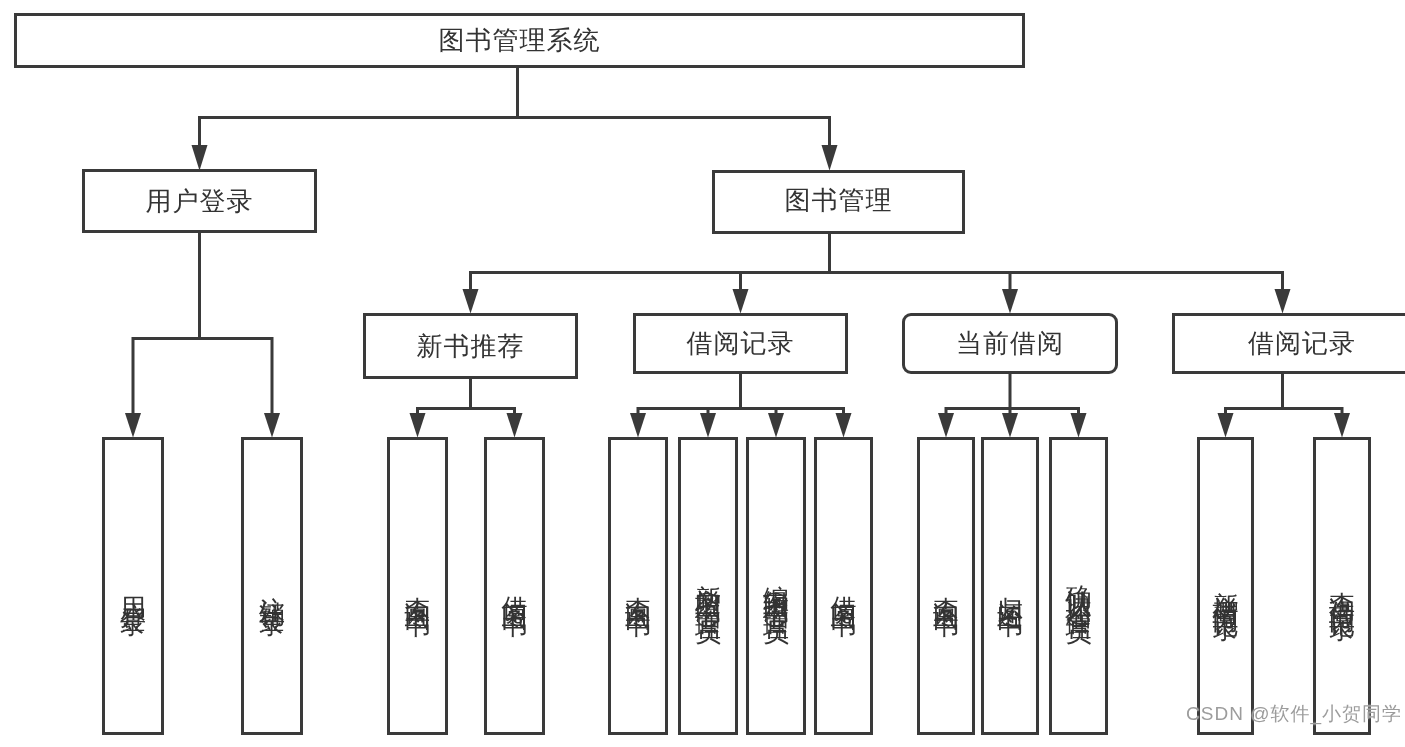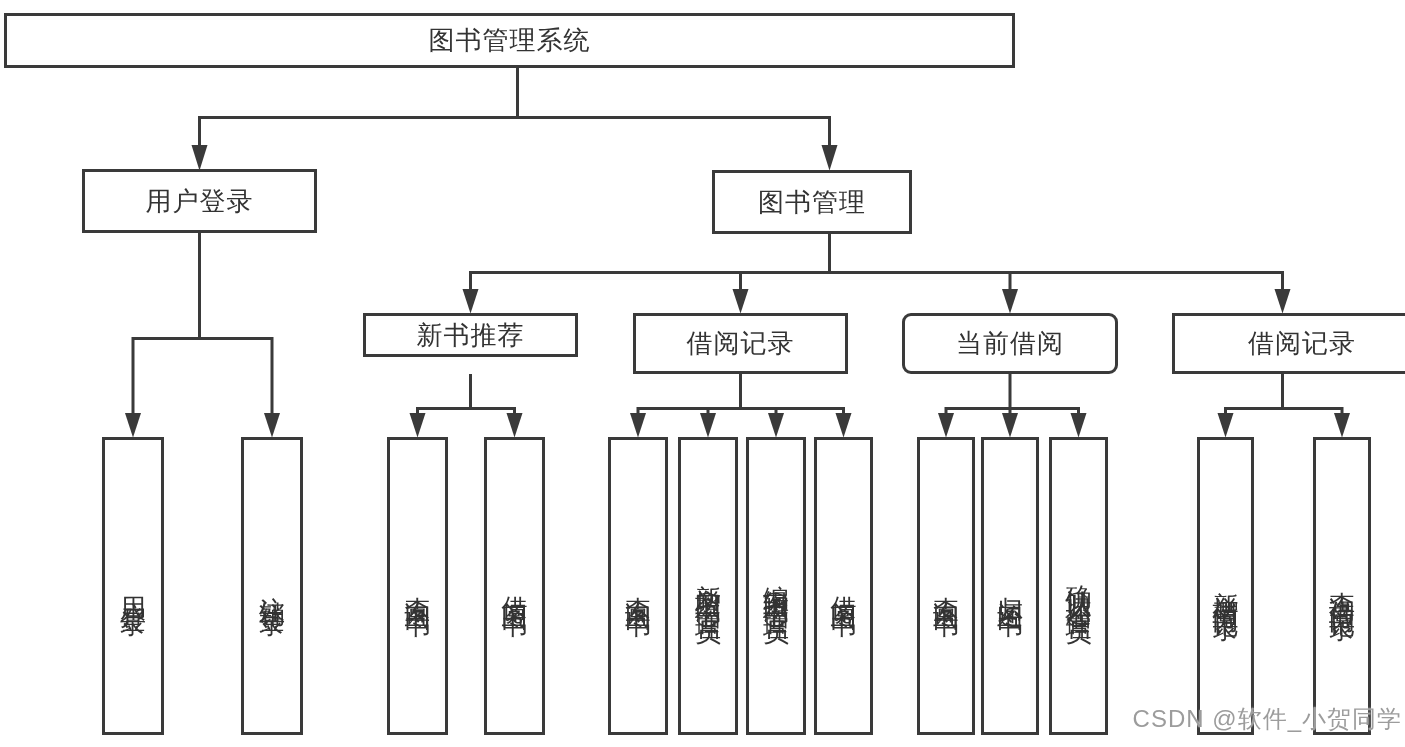--- a/index.html
+++ b/index.html
@@ -14,22 +14,22 @@
     position:absolute; box-sizing:border-box; background:#ffffff;
     border:3px solid #3a3a3a; display:grid; place-items:center;
     color:#333333; font-size:26px; letter-spacing:1px; line-height:1.1;
     white-space:nowrap;
   }
   .vnode {
     writing-mode:vertical-rl; letter-spacing:5px; white-space:normal;
     line-height:1.2; padding:4px 0;
   }
   .watermark {
-    position:absolute; right:3px; bottom:12px; z-index:5;
-    color:#9c9c9c; font-size:24px; letter-spacing:1px;
+    position:absolute; right:3px; bottom:20px; z-index:5;
+    color:#9c9c9c; font-size:19px; letter-spacing:1px;
     text-shadow:0 0 2px #ffffff;
   }
 </style>
 </head>
 <body>
 
 <div class="stage">
 
   <svg class="wires" viewBox="0 0 1405 747" xmlns="http://www.w3.org/2000/svg">
 
@@ -60,26 +60,26 @@
     <path d="M1010 374 V408.5 M946 414 V408.5 H1078.5 V414 M1010 408.5 V414"></path>
     <polygon points="938,413 954,413 946,437.5"></polygon>
     <polygon points="1002,413 1018,413 1010,437.5"></polygon>
     <polygon points="1070.5,413 1086.5,413 1078.5,437.5"></polygon>
 
     <path d="M1282.5 374 V408.5 M1225.5 414 V408.5 H1342 V414"></path>
     <polygon points="1217.5,413 1233.5,413 1225.5,437.5"></polygon>
     <polygon points="1334,413 1350,413 1342,437.5"></polygon>
   </svg>
 
-  <div class="node" style="left:4px; top:13px; width:1011px; height:55px;">图书管理系统</div>
+  <div class="node" style="left:14px; top:13px; width:1011px; height:55px;">图书管理系统</div>
 
   <div class="node" style="left:82px; top:169px; width:235px; height:64px;">用户登录</div>
-  <div class="node" style="left:712px; top:170px; width:200px; height:64px;">图书管理</div>
+  <div class="node" style="left:712px; top:170px; width:253px; height:64px;font-family:Liberation Mono, monospace;">图书管理</div>
 
-  <div class="node" style="left:363px; top:313px; width:215px; height:44px;">新书推荐</div>
+  <div class="node" style="left:363px; top:313px; width:215px; height:66px;">新书推荐</div>
   <div class="node" style="left:633px; top:313px; width:215px; height:61px;">借阅记录</div>
   <div class="node" style="left:902px; top:313px; width:216px; height:61px;border-radius:9px;">当前借阅</div>
   <div class="node" style="left:1172px; top:313px; width:260px; height:61px;">借阅记录</div>
 
   <div class="node vnode" style="left:102px; top:437px; width:62px; height:298px;">用户登录</div>
   <div class="node vnode" style="left:241px; top:437px; width:62px; height:298px;">注销登录</div>
 
   <div class="node vnode" style="left:387px; top:437px; width:61px; height:298px;">查询图书</div>
   <div class="node vnode" style="left:484px; top:437px; width:61px; height:298px;">借阅图书</div>
 

